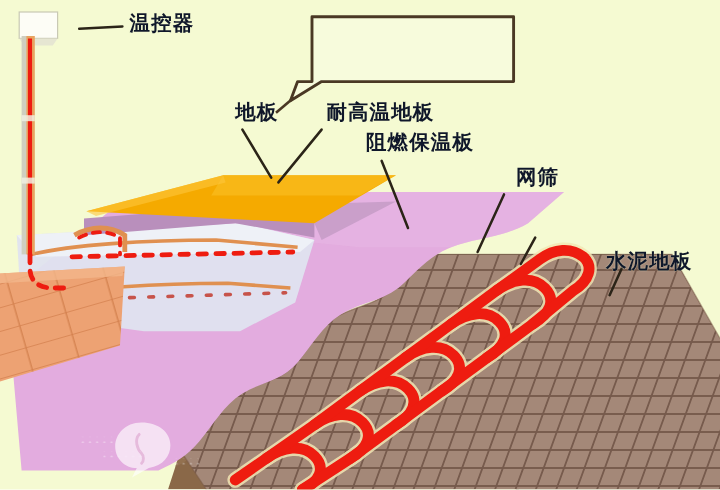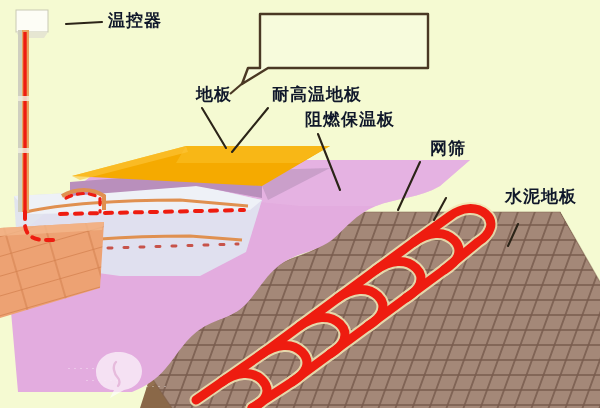--- a/index.html
+++ b/index.html
@@ -31,21 +31,21 @@
     white-space: nowrap;
     line-height: 1;
     text-shadow: 0 0 1px rgba(245,250,210,0.9);
   }
   #lbl-thermostat { left: 108px; top: 12px; }
   #lbl-floorboard { left: 196px; top: 86px; }
   #lbl-surface    { left: 272px; top: 86px; }
   #lbl-cable      { left: 305px; top: 111px; }
   #lbl-mesh       { left: 430px; top: 140px; }
   #lbl-insul      { left: 437px; top: 176px; }
-  #lbl-concrete   { left: 505px; top: 188px; }
+  #lbl-concrete   { left: 505px; top: 210px; }
 
   #callout-text {
     position: absolute;
     left: 271px;
     top: 28px;
     font-family: "DejaVu Sans", "Liberation Sans", sans-serif;
     font-size: 18px;
     font-weight: 700;
     color: #3b2d1a;
     letter-spacing: 2px;

